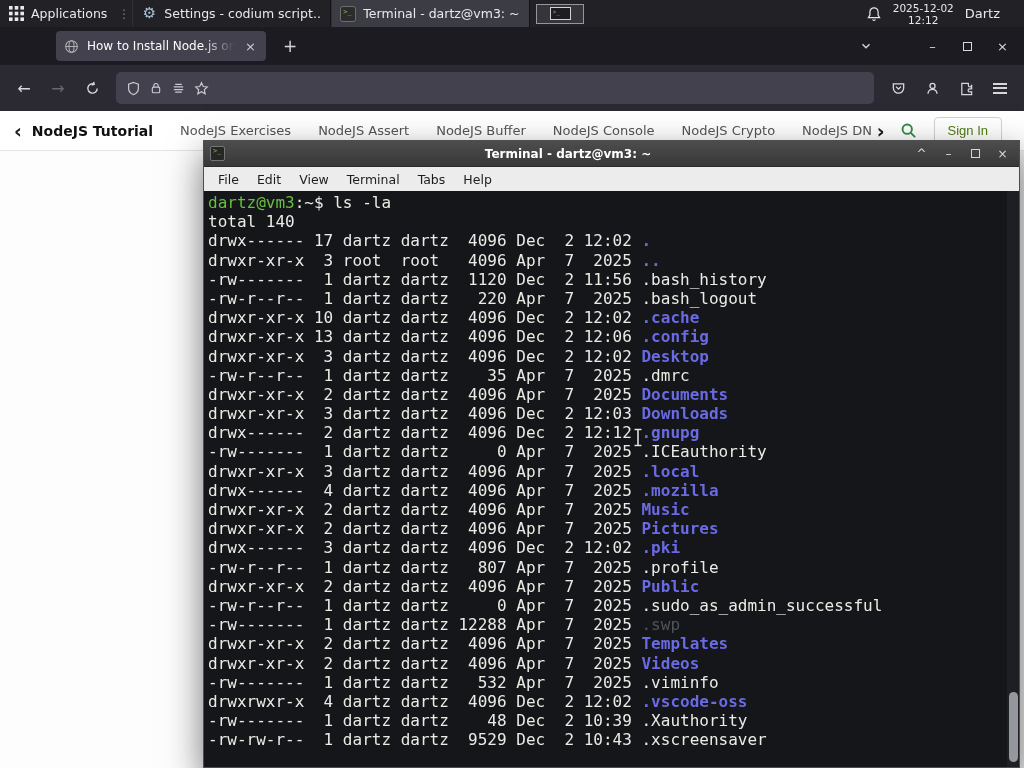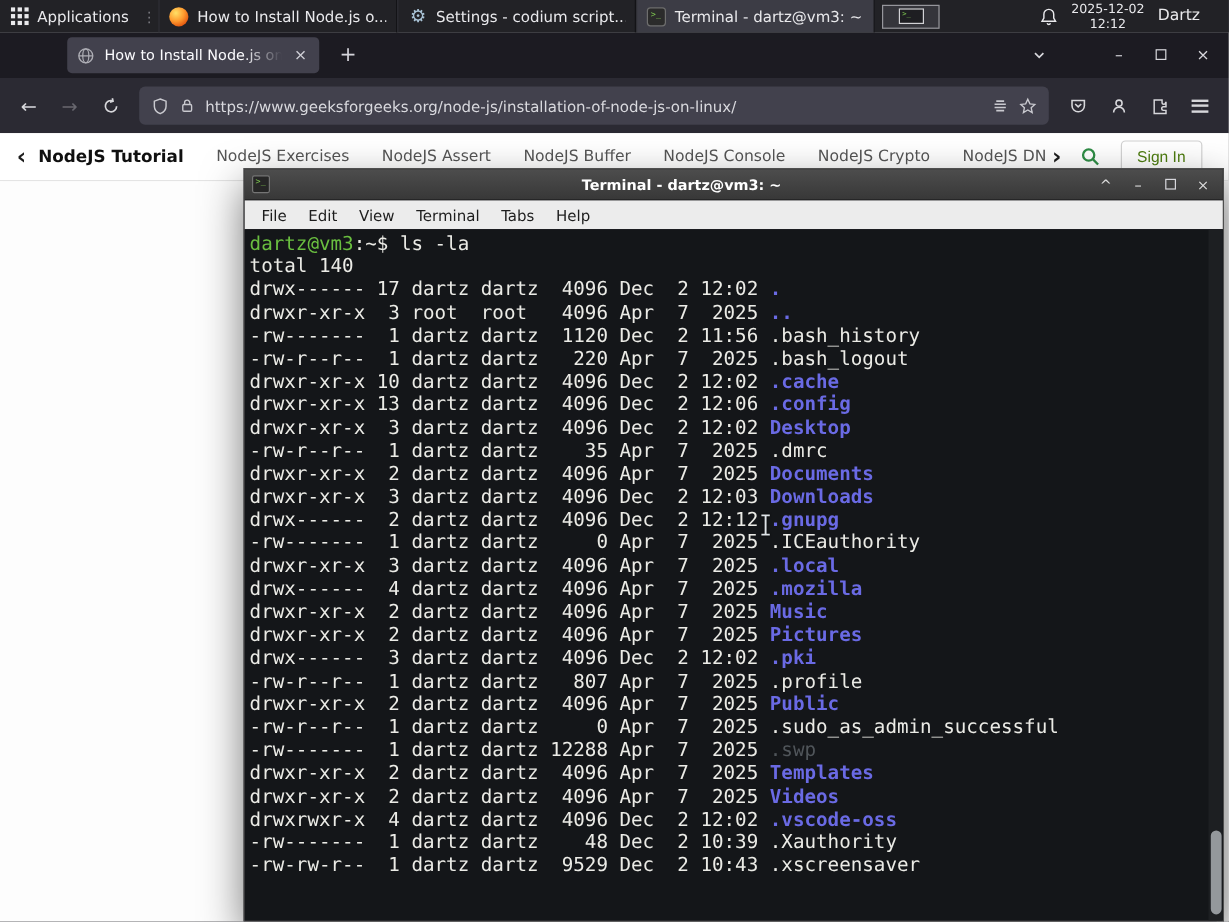--- a/index.html
+++ b/index.html
@@ -95,24 +95,20 @@
             <rect x="5.7" y="11.4" width="3.6" height="3.6"></rect>
             <rect x="11.4" y="11.4" width="3.6" height="3.6"></rect>
         </g>
       </svg>
       <span>Applications</span>
     </div>
     <span class="grip">⋮</span>
 
     <div class="tasks">
 
-    <div class="task">
-          <span class="task-icon firefox-icon"></span>
-          <span class="task-title">How to Install Node.js o...</span>
-        </div>
         <div class="task">
           <span class="task-icon settings-icon"></span>
           <span class="task-title">Settings - codium script...</span>
         </div>
         <div class="task active">
           <span class="task-icon terminal-icon"></span>
           <span class="task-title">Terminal - dartz@vm3: ~</span>
         </div>
       </div>
 
@@ -171,21 +167,20 @@
         </svg>
       </span>
       <div class="urlbar">
         <svg width="15" height="15" viewBox="0 0 16 16">
           <path d="M8 1.6l5.2 1.9V8c0 3.3-2.3 5.5-5.2 6.6C5.1 13.5 2.8 11.3 2.8 8V3.5z" fill="none" stroke="#c9c9cf" stroke-width="1.3"></path>
         </svg>
         <svg width="14" height="14" viewBox="0 0 16 16">
           <rect x="3.8" y="7" width="8.4" height="6.4" rx="1.2" fill="none" stroke="#c9c9cf" stroke-width="1.3"></rect>
           <path d="M5.5 7V5.3a2.5 2.5 0 0 1 5 0V7" fill="none" stroke="#c9c9cf" stroke-width="1.3"></path>
         </svg>
-        <span class="url-text">https://www.geeksforgeeks.org/node-js/installation-of-node-js-on-linux/</span>
         <svg width="15" height="15" viewBox="0 0 16 16">
           <path d="M4.5 3.5h7M3 6.3h10M3 9.1h10M4.5 11.9h7" fill="none" stroke="#c9c9cf" stroke-width="1.4"></path>
         </svg>
         <svg width="15" height="15" viewBox="0 0 16 16">
           <polygon points="8,1.8 9.9,5.9 14.2,6.4 11,9.3 11.9,13.7 8,11.4 4.1,13.7 5,9.3 1.8,6.4 6.1,5.9" fill="none" stroke="#c9c9cf" stroke-width="1.2"></polygon>
         </svg>
       </div>
       <span class="tool-btn">
         <svg width="15" height="15" viewBox="0 0 16 16">
           <path d="M2.5 3h11v4.5a5.5 5.5 0 0 1-11 0z" fill="none" stroke="#d7d7db" stroke-width="1.4"></path>
@@ -276,20 +271,21 @@
           <div class="t-line"><span>drwx------  4 dartz dartz  4096 Apr  7  2025 </span><span class="row-name dir">.mozilla</span></div>
           <div class="t-line"><span>drwxr-xr-x  2 dartz dartz  4096 Apr  7  2025 </span><span class="row-name dir">Music</span></div>
           <div class="t-line"><span>drwxr-xr-x  2 dartz dartz  4096 Apr  7  2025 </span><span class="row-name dir">Pictures</span></div>
           <div class="t-line"><span>drwx------  3 dartz dartz  4096 Dec  2 12:02 </span><span class="row-name dir">.pki</span></div>
           <div class="t-line"><span>-rw-r--r--  1 dartz dartz   807 Apr  7  2025 </span><span class="row-name file">.profile</span></div>
           <div class="t-line"><span>drwxr-xr-x  2 dartz dartz  4096 Apr  7  2025 </span><span class="row-name dir">Public</span></div>
           <div class="t-line"><span>-rw-r--r--  1 dartz dartz     0 Apr  7  2025 </span><span class="row-name file">.sudo_as_admin_successful</span></div>
           <div class="t-line"><span>-rw-------  1 dartz dartz 12288 Apr  7  2025 </span><span class="row-name dim">.swp</span></div>
           <div class="t-line"><span>drwxr-xr-x  2 dartz dartz  4096 Apr  7  2025 </span><span class="row-name dir">Templates</span></div>
           <div class="t-line"><span>drwxr-xr-x  2 dartz dartz  4096 Apr  7  2025 </span><span class="row-name dir">Videos</span></div>
+          <div class="t-line"><span>-rw-------  1 dartz dartz   532 Apr  7  2025 </span><span class="row-name file">.viminfo</span></div>
           <div class="t-line"><span>drwxrwxr-x  4 dartz dartz  4096 Dec  2 12:02 </span><span class="row-name dir">.vscode-oss</span></div>
           <div class="t-line"><span>-rw-------  1 dartz dartz    48 Dec  2 10:39 </span><span class="row-name file">.Xauthority</span></div>
           <div class="t-line"><span>-rw-rw-r--  1 dartz dartz  9529 Dec  2 10:43 </span><span class="row-name file">.xscreensaver</span></div>
         </div>
       <div class="t-scrollbar">
         <div class="t-thumb"></div>
       </div>
     </div>
   </div>
 

